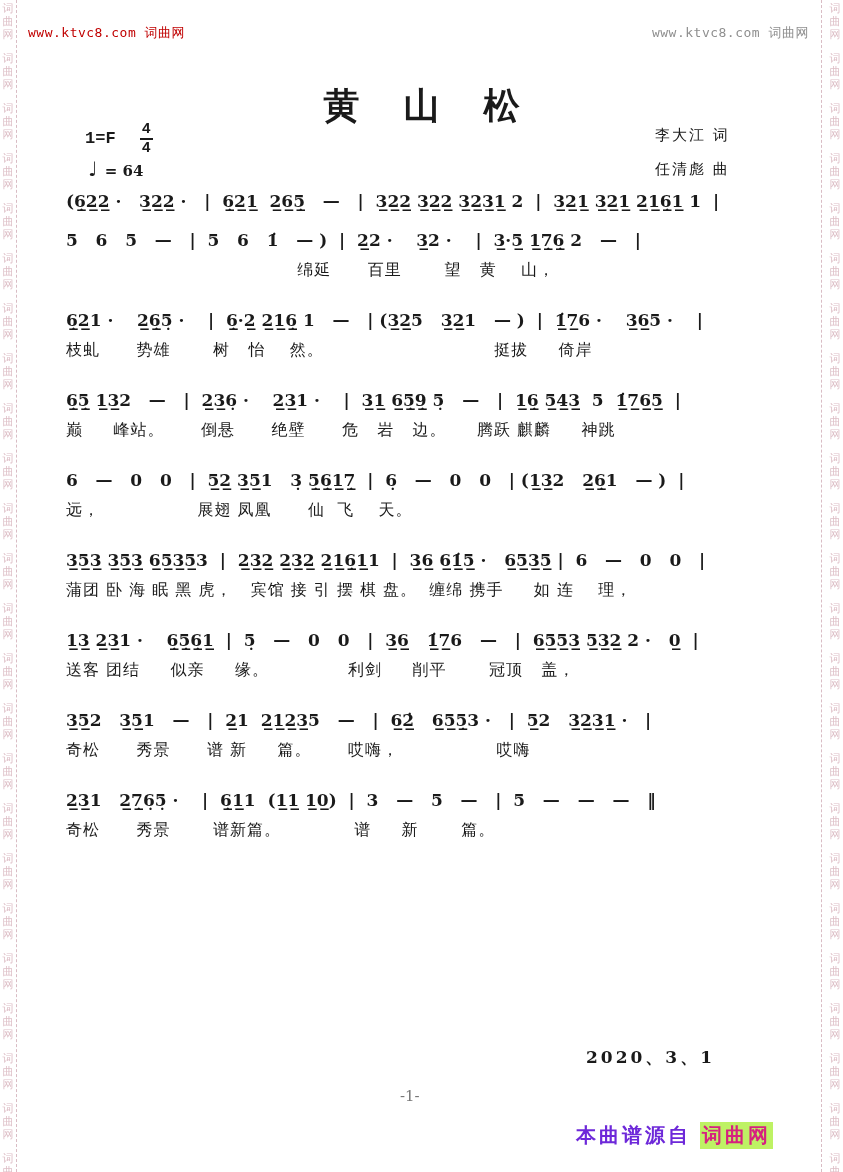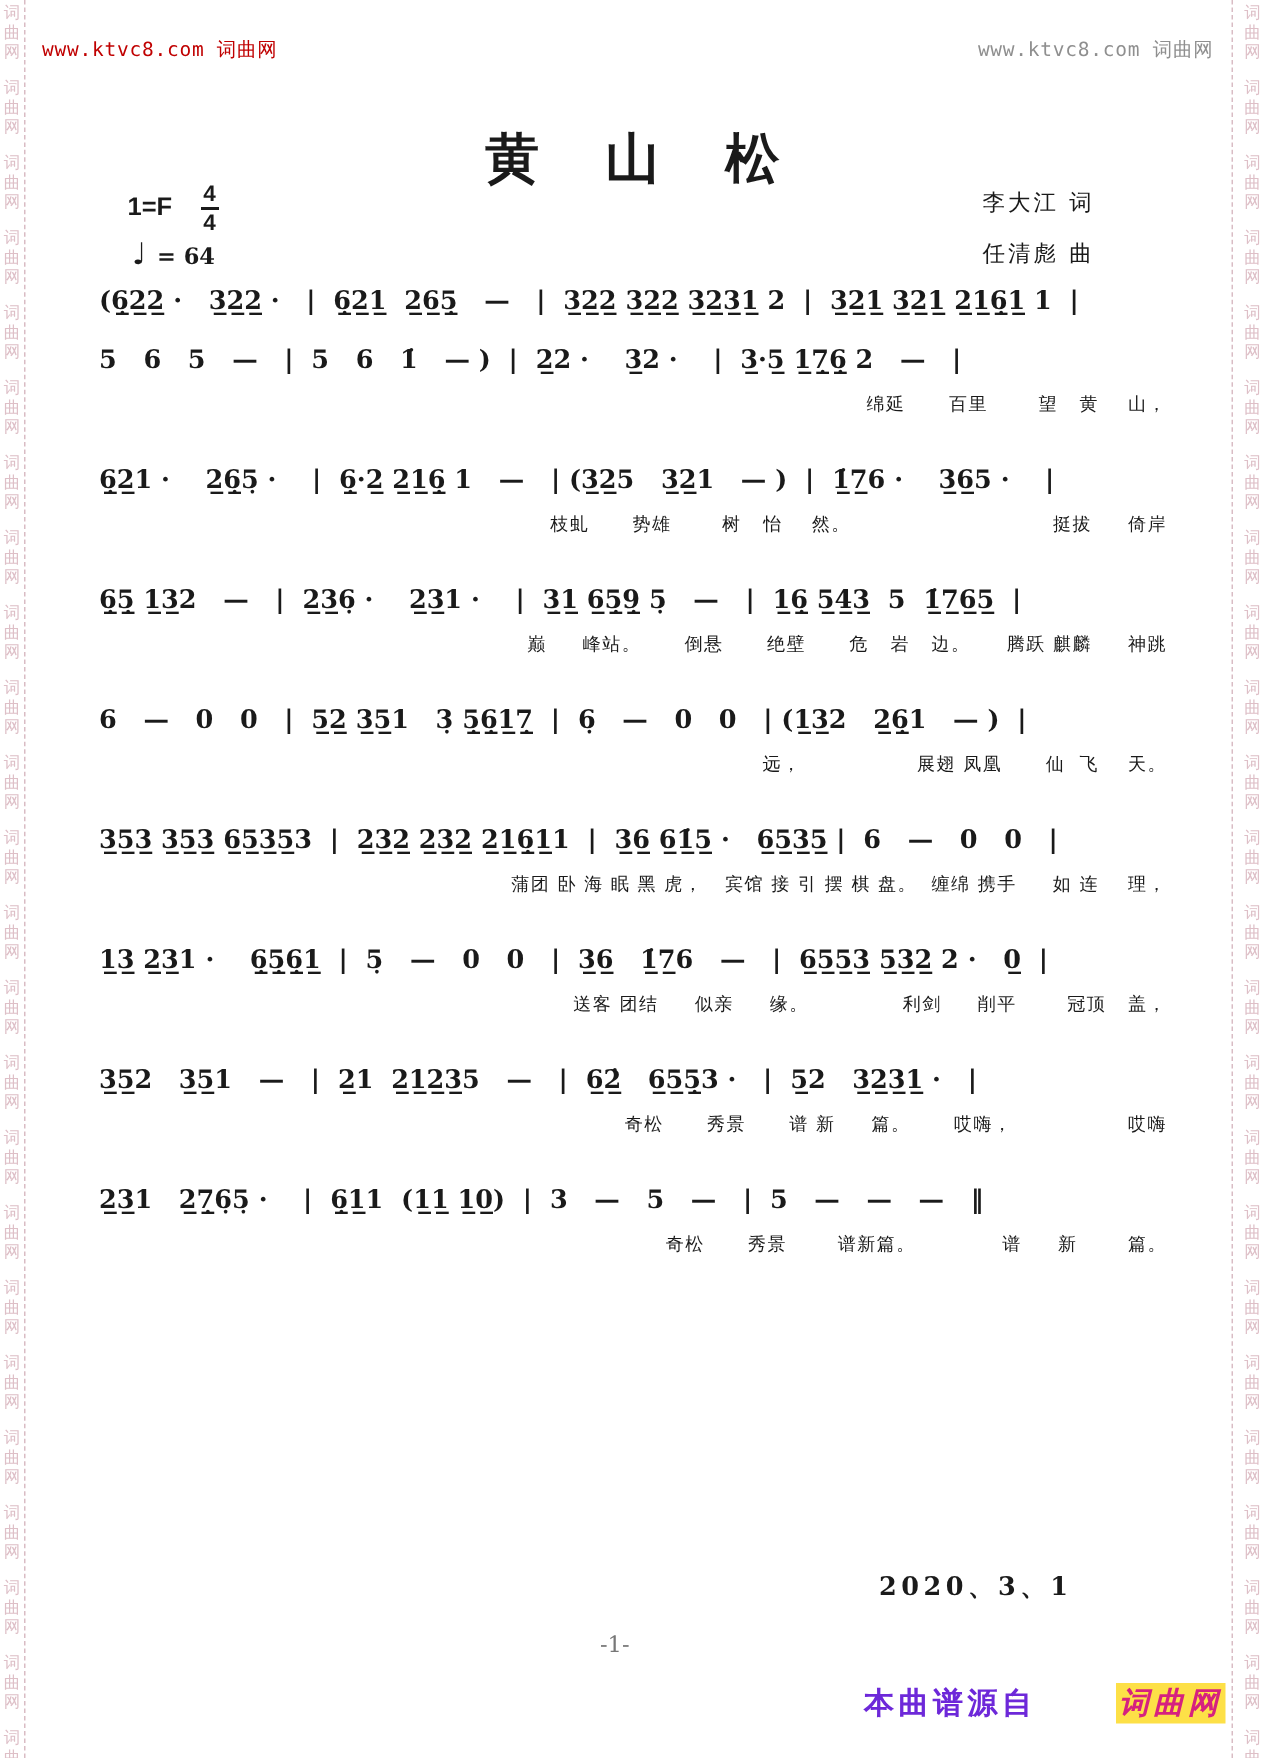--- a/index.html
+++ b/index.html
@@ -14,41 +14,41 @@
   .dash-line{position:absolute;top:0;height:1172px;width:0;border-left:1px dashed #d9bcc4;}
   .dash-left{left:16px;}
   .dash-right{left:821px;}
   
   .site-link{position:absolute;top:24px;font-family:"DejaVu Sans Mono",monospace;font-size:13px;letter-spacing:0.5px;}
   .site-left{left:28px;color:#c00000;}
   .site-right{right:34px;color:#8f8f8f;}
   
   .title{position:absolute;top:82px;left:0;width:843px;text-align:center;font-size:36px;font-weight:bold;
          letter-spacing:44px;padding-left:44px;box-sizing:border-box;font-family:"DejaVu Serif",serif;}
-  .keyrow{position:absolute;top:122px;left:85px;font-weight:bold;font-size:17px;font-family:Liberation Sans, sans-serif;}
+  .keyrow{position:absolute;top:122px;left:85px;font-weight:bold;font-size:17px;font-family:Liberation Mono, monospace;}
   .frac{display:inline-block;vertical-align:middle;text-align:center;margin-left:14px;font-size:15px;line-height:15px;}
   .frac .num{border-bottom:2px solid #1a1a1a;padding:0 2px 1px;}
   .frac .den{padding-top:1px;}
   .temporow{position:absolute;top:157px;left:88px;font-size:15px;font-weight:bold;font-family:"DejaVu Serif",serif;}
   .temporow .note-glyph{font-size:20px;font-weight:normal;margin-right:2px;}
   .credit{position:absolute;left:655px;width:130px;font-size:15px;letter-spacing:2px;}
   .credit-lyr{top:126px;}
   .credit-cmp{top:160px;}
   
   .score{position:absolute;top:188px;left:66px;width:712px;}
   .line{margin-bottom:27px;}
   .line.first{margin-bottom:12px;}
   .notes{font-family:"DejaVu Serif",serif;font-weight:bold;font-size:17px;line-height:27px;white-space:pre;}
-  .lyrics{font-size:12px;line-height:21px;white-space:pre;margin-top:5px;letter-spacing:1px;min-height:21px;text-align:right;}
+  .lyrics{font-size:16px;line-height:21px;white-space:pre;margin-top:5px;letter-spacing:1px;min-height:21px;}
   
   .date{position:absolute;top:1046px;left:586px;font-size:17px;font-weight:bold;font-family:"DejaVu Serif",serif;letter-spacing:3px;}
   .pageno{position:absolute;top:1087px;left:400px;font-size:15px;color:#777;font-family:"DejaVu Serif",serif;}
   .src{position:absolute;top:1122px;font-size:20px;font-weight:bold;letter-spacing:3px;}
   .src-label{left:576px;color:#6d28d9;}
-  .src-site{left:744px;color:#d6217f;background:#fde047;padding:0 2px;font-style:italic;}
+  .src-site{left:700px;color:#d6217f;background:#bef264;padding:0 2px;}
 </style>
 </head>
 <body>
 
 <div id="page">
 
   <div class="dash-line dash-left"></div>
   <div class="dash-line dash-right"></div>
   <div class="wm-col wm-left">
       <div class="wm-group">

